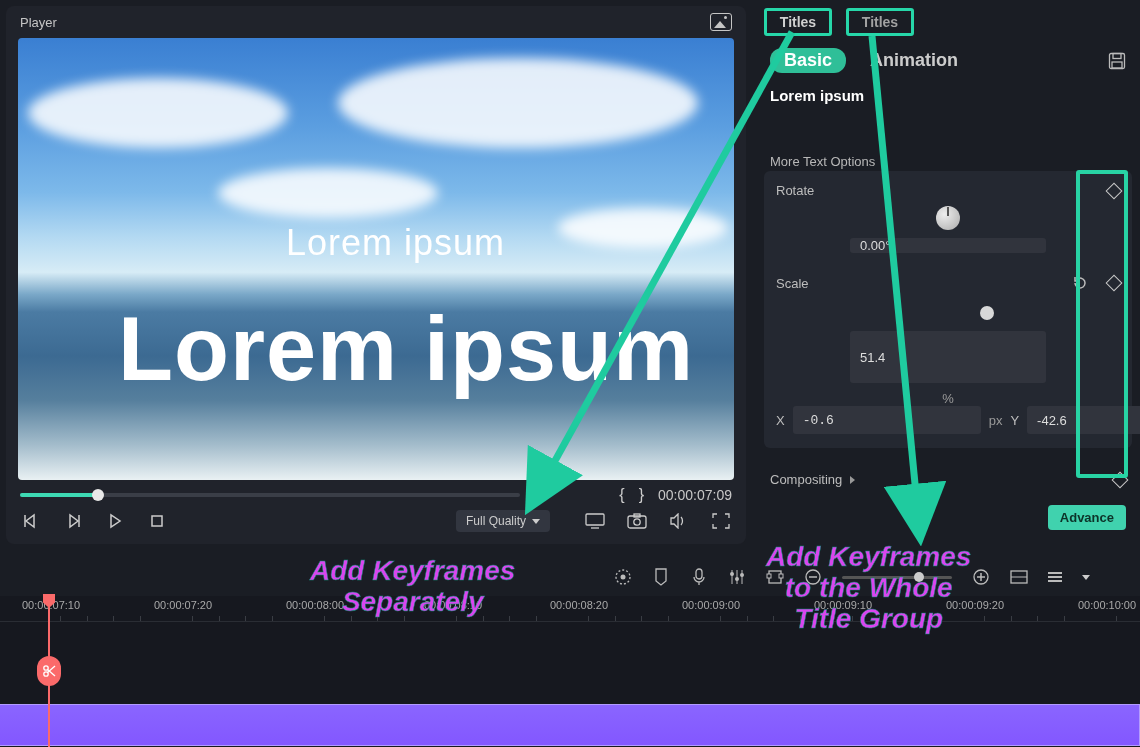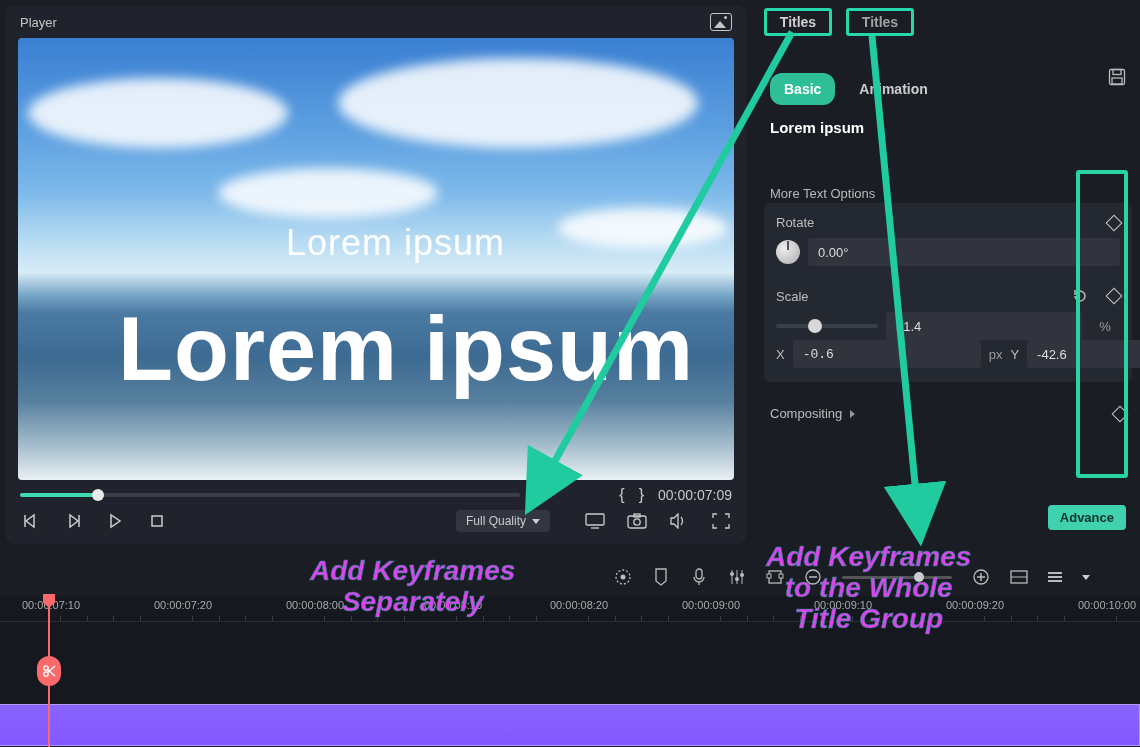--- a/index.html
+++ b/index.html
@@ -81,39 +81,39 @@
     display:flex; gap:14px; padding:8px 8px 4px 8px; align-items:flex-end;
   }
   .toptab {
     width:68px; height:28px; display:flex; align-items:center; justify-content:center;
     font-size:14px; font-weight:700; border:3px solid #26d7a9; border-radius:3px;
   }
   .toptab.dim { color:#a2a2a2; font-weight:600; }
   .rp-subtabs {
     display:flex; align-items:center; padding:8px 14px 10px 14px; gap:10px;
   }
-  .subtab { padding:8px 14px; border-radius:12px; font-size:14px; font-weight:600; color:#ccc;margin-top:25px; }
+  .subtab { padding:2px 14px; border-radius:12px; font-size:18px; font-weight:600; color:#ccc; }
   .subtab.active { background:#2fbf98; color:#fff; }
   .save-icon { margin-left:auto; width:18px; height:18px; }
   .rp-heading { font-size:15px; font-weight:700; color:#fff; padding:4px 14px 14px 14px; }
   .rp-link { font-size:13px; color:#b8b8b8; padding:8px 14px 2px 14px; }
   .section-head {
     display:flex; align-items:center; padding:16px 14px 8px 14px; font-size:13px; color:#bdbdbd;
   }
   .tri-right { width:0;height:0;border-top:4px solid transparent;border-bottom:4px solid transparent;border-left:5px solid #999; margin-left:8px;}
   .tri-down { width:0;height:0;border-left:4px solid transparent;border-right:4px solid transparent;border-top:5px solid #999; margin-left:8px;}
   .kf-diamond {
     width:12px; height:12px; transform:rotate(45deg); border:1.5px solid #c9c9c9; margin-left:auto;
   }
   .reset-ico { width:16px;height:16px; margin-right:12px; }
   .subbox {
     background:#242831; border-radius:6px; margin:0 8px 8px 8px; padding:10px 6px 14px 6px;
   }
   .prop-label { font-size:13px; color:#bdbdbd; padding:2px 6px 8px 6px; display:flex; align-items:center; }
-  .row { display:flex; align-items:center; gap:8px; padding:0 6px; }
+  .row { display:flex; align-items:center; gap:8px; padding:0 6px;flex-direction:column; }
   .knob {
     width:24px;height:24px;border-radius:50%;
     background:radial-gradient(circle at 35% 35%, #eee, #aaa);
     position:relative;
   }
   .knob::after { content:""; position:absolute; left:11px; top:1px; width:2px; height:9px; background:#555; }
   .num-input {
     flex:1; height:28px; background:#31343d; border:none; color:#ddd; font-size:13px;
     padding:0 10px; border-radius:3px;
   }

